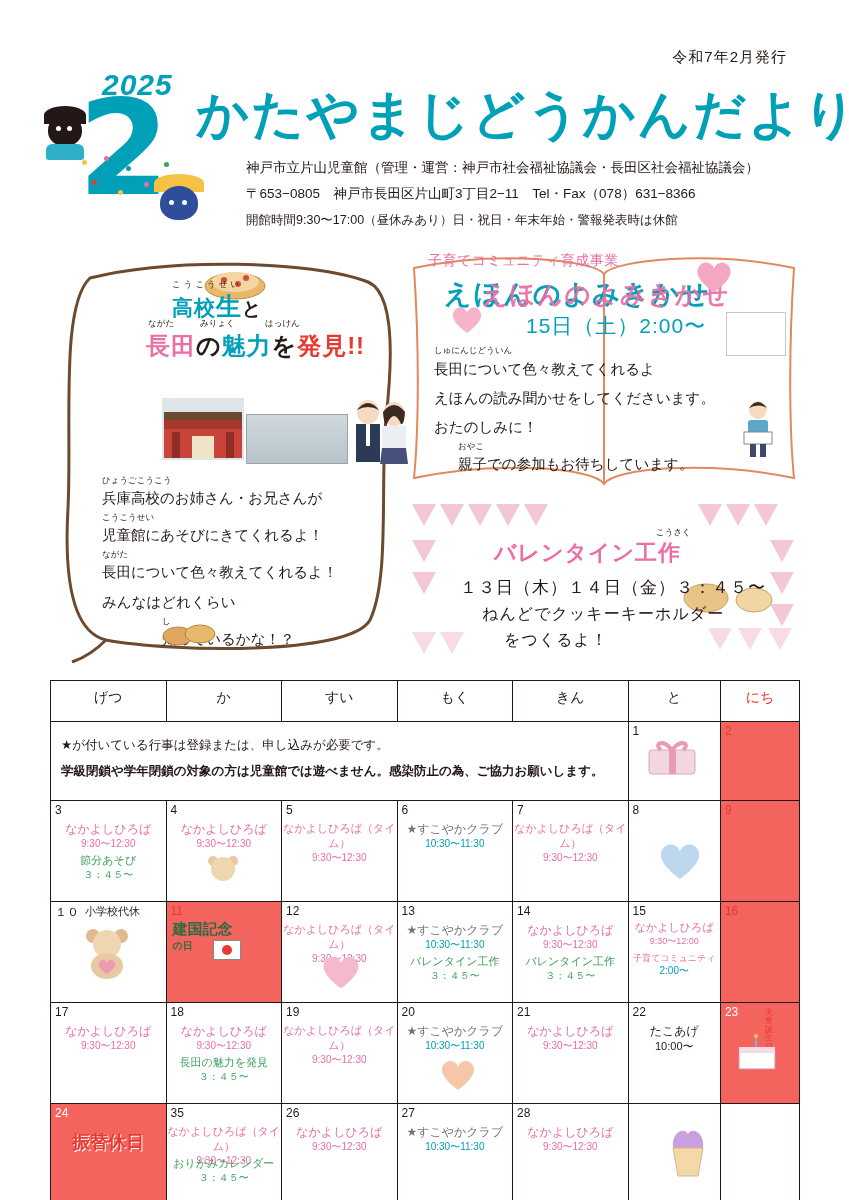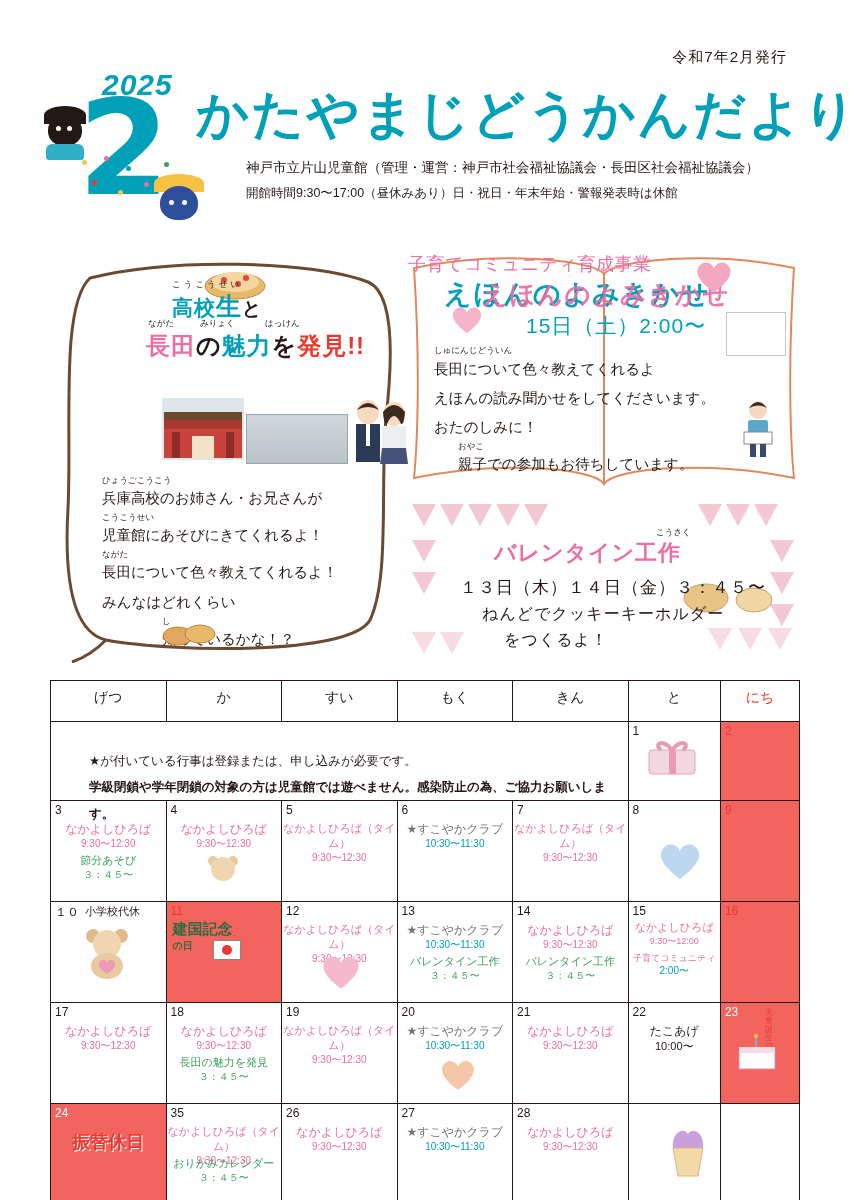--- a/index.html
+++ b/index.html
@@ -123,22 +123,22 @@
   }
   .cookies{
     position:absolute;left:112px;top:366px;width:60px;height:34px;
   }
 
   
   .right-box{
     position:absolute;left:408px;top:248px;width:392px;height:250px;
   }
   .rb-tag{
-    position:absolute;left:0;top:4px;
-    font-size:18px;color:#ea6da4;letter-spacing:0.5px;
+    position:absolute;left:20px;top:4px;
+    font-size:14px;color:#ea6da4;letter-spacing:0.5px;
   }
   .rb-title{
     position:absolute;left:36px;top:28px;
     font-size:27px;font-weight:bold;color:#00a0b9;letter-spacing:2px;
   }
   .rb-title2{
     position:absolute;left:74px;top:30px;
     font-size:25px;font-weight:bold;color:#ea6da4;
     letter-spacing:2px;opacity:.92;
   }
@@ -211,21 +211,21 @@
   .ev .bt{color:#00a0b9;font-size:10px}
   .ev .g{color:#3aa05a;font-size:11px}
   .ev .gt{color:#3aa05a;font-size:10px}
   td.holiday{background:#f4645f;}
   .holiday-label{
     position:absolute;left:0;right:0;top:26px;text-align:center;
     font-size:18px;font-weight:bold;color:#e8382f;
     text-shadow:1px 1px 0 #fff;
   }
   .note-text{
-    position:absolute;left:10px;top:26px;font-size:12.5px;line-height:2.1;margin-left:28px;
+    position:absolute;left:10px;top:10px;font-size:12.5px;line-height:2.1;
   }
   .note-text b{font-weight:bold}
   .kenkoku{
     position:absolute;left:6px;top:18px;width:104px;
     font-size:15px;font-weight:bold;color:#2b6b3f;
   }
   .kenkoku .sub{font-size:10px;display:block;color:#2b6b3f}
   .flagjp{
     position:absolute;left:46px;top:38px;width:26px;height:18px;
     background:#fff;border:1px solid #888;
@@ -284,20 +284,21 @@
         <div class="head"></div>
       <div class="eye l"></div>
         <div class="eye r"></div>
     </div>
   </div>
 
   <div class="main-title">かたやまじどうかんだより</div>
 
   <div class="org-lines">
     <div class="l1">神戸市立片山児童館（管理・運営：神戸市社会福祉協議会・長田区社会福祉協議会）</div>
+    <div class="tel">〒653−0805　神戸市長田区片山町3丁目2−11　Tel・Fax（078）631−8366</div>
     <div class="hours">開館時間9:30〜17:00（昼休みあり）日・祝日・年末年始・警報発表時は休館</div>
   </div>
 
   <div class="left-box">
     <svg class="frame" width="350" height="415" viewBox="0 0 350 415">
       <path d="M40 30 C120 10 260 12 318 34 C342 44 344 100 336 170
                C330 236 340 330 320 372 C300 408 120 404 56 392
                C22 384 14 330 18 260 C22 180 10 58 40 30 Z" fill="none" stroke="#6b4a2f" stroke-width="3"></path>
       <path d="M56 392 C44 404 34 410 22 414" fill="none" stroke="#6b4a2f" stroke-width="3"></path>
     </svg>

